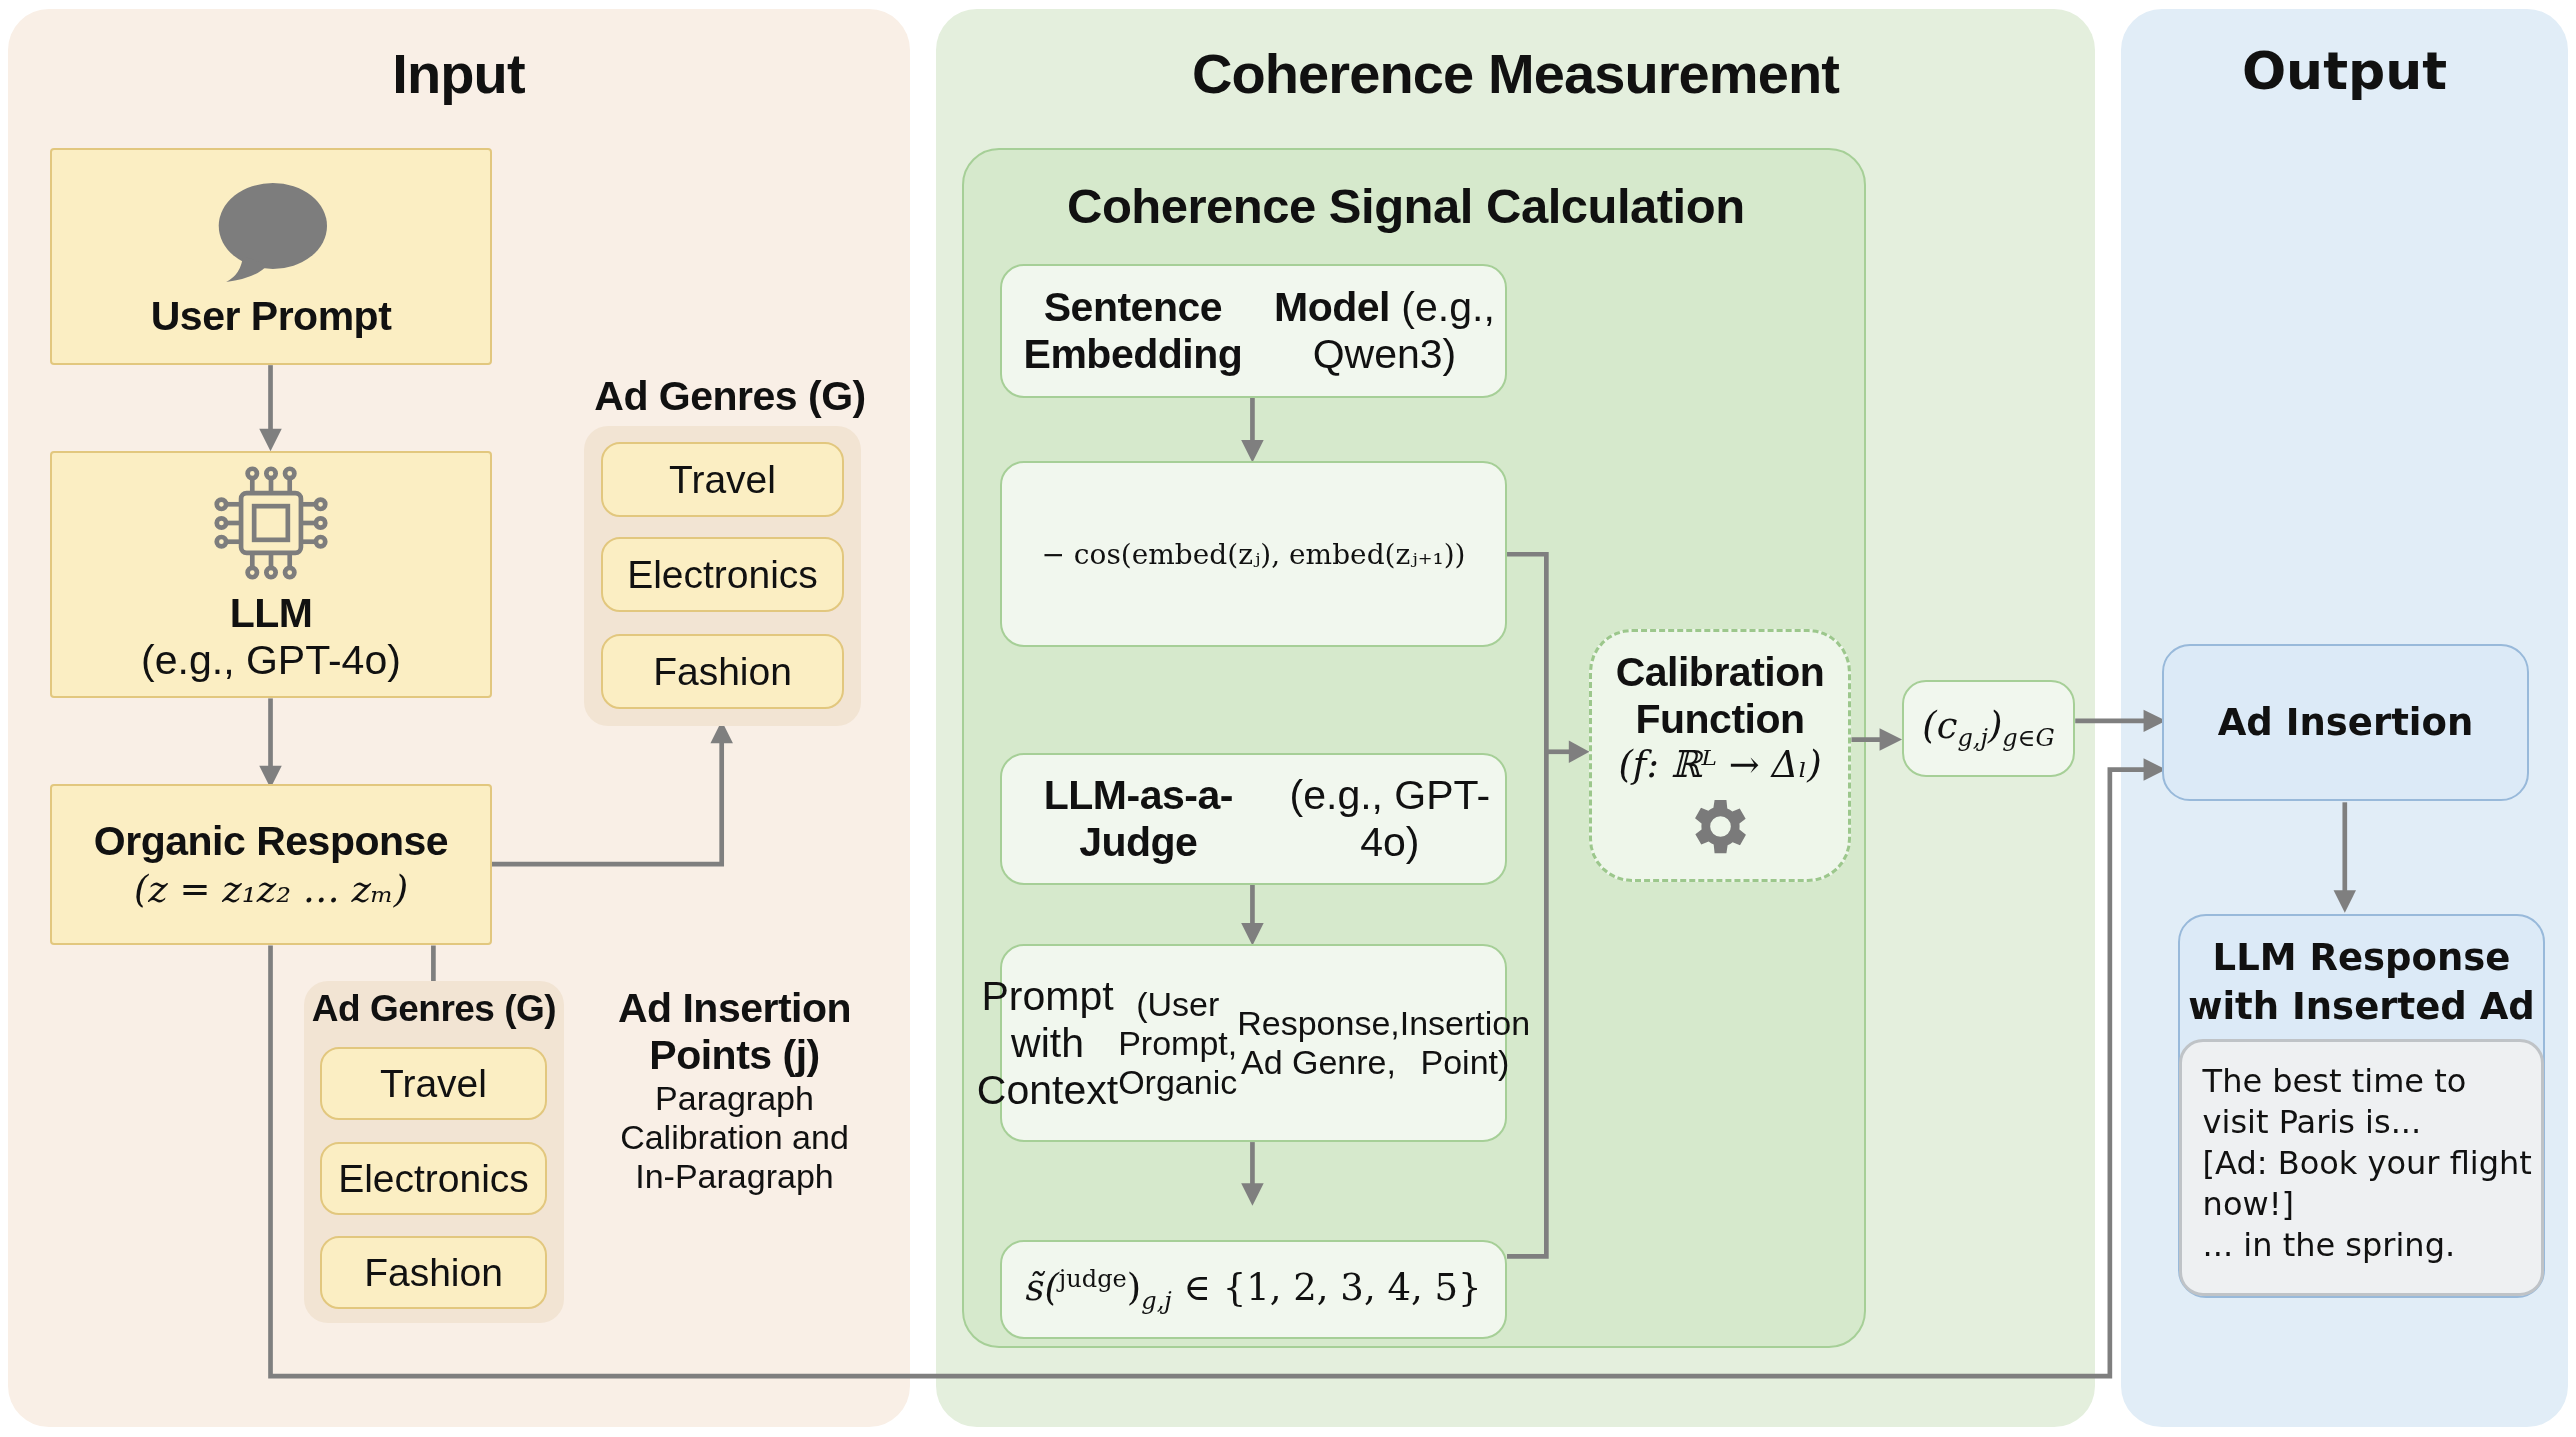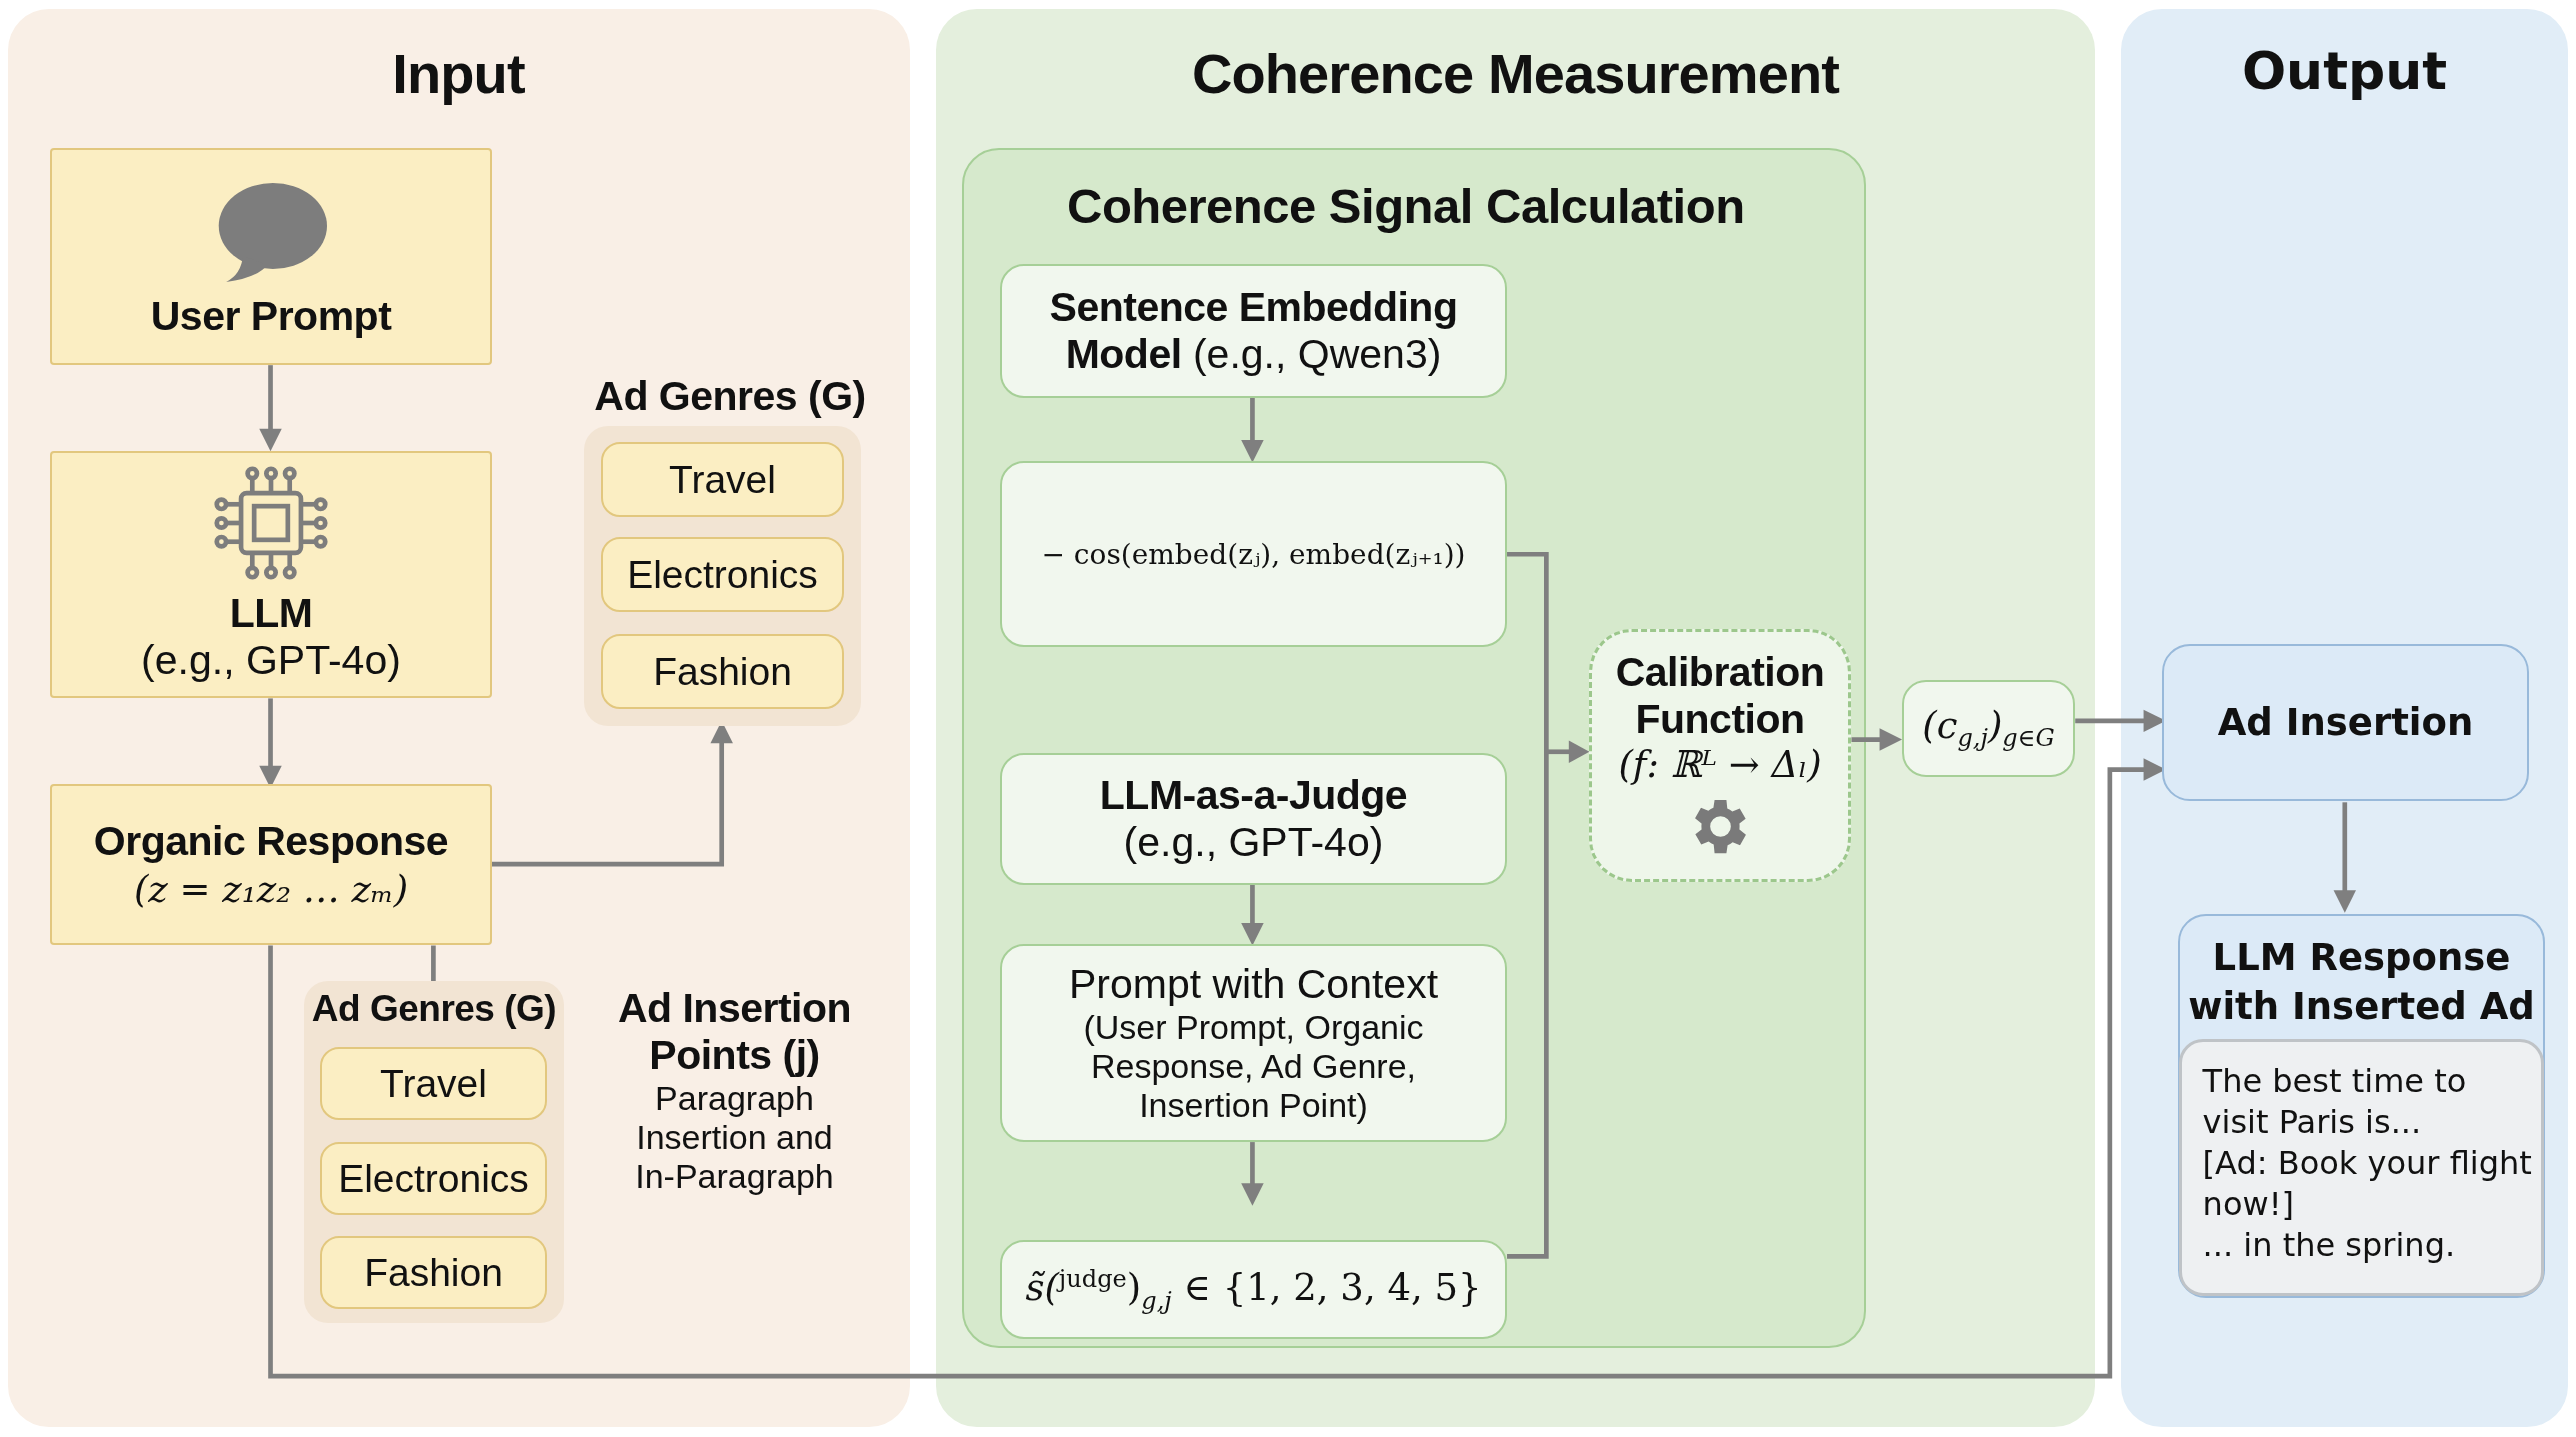--- a/index.html
+++ b/index.html
@@ -10,21 +10,21 @@
   .panel-input { left: 7.5px; top: 9.4px; width: 902px; height: 1418px; background: #f9efe6; }
   .panel-coh { left: 936px; top: 9.4px; width: 1159px; height: 1418px; background: #e4efdd; }
   .panel-out { left: 2121px; top: 9.4px; width: 447px; height: 1418px; background: #e1edf7; }
   .panel-title { position: absolute; left: 0; right: 0; top: 32px; text-align: center; font-weight: 700;
                  font-size: 56px; letter-spacing: -0.9px; }
   .panel-out .panel-title { font-family: "DejaVu Sans", sans-serif; font-size: 52px; letter-spacing: 0; }
 
   .ybox { background: #fbeec3; border: 2.8px solid #e2c77e; border-radius: 4px; display: flex;
           flex-direction: column; align-items: center; justify-content: center; text-align: center; }
   .gbox { background: #f1f7ee; border: 2.8px solid #a6cf97; border-radius: 24px; display: flex;
-          flex-direction: column; align-items: center; justify-content: center; text-align: center; }
+          flex-direction: row; align-items: center; justify-content: center; text-align: center; }
   .bbox { background: #dceaf7; border: 2.8px solid #98b9da; border-radius: 28px; display: flex;
           flex-direction: column; align-items: center; justify-content: center; text-align: center; }
 
   .bold { font-weight: 700; letter-spacing: -0.5px; }
   .t44 { font-size: 41px; }
   .t40 { font-size: 37px; }
   .t36 { font-size: 34px; }
   .math { font-family: "DejaVu Serif", "Liberation Serif", serif; }
   .mathi { font-family: "DejaVu Serif", "Liberation Serif", serif; font-style: italic; }
 
@@ -164,21 +164,21 @@
 <div class="abs genre-group" style="left:304px; top:981px; width:260px; height:342px;"></div>
 <div class="abs bold t40" style="left:304px; top:988px; width:260px; text-align:center;">Ad Genres (G)</div>
 <div class="abs genre" style="left:320px; top:1047px; width:227px; height:73px;">Travel</div>
 <div class="abs genre" style="left:320px; top:1142px; width:227px; height:73px;">Electronics</div>
 <div class="abs genre" style="left:320px; top:1236px; width:227px; height:73px;">Fashion</div>
 
 <div class="abs" style="left:599px; top:985px; width:271px; text-align:center;">
   <div class="bold t44">Ad Insertion</div>
   <div class="bold t44">Points (j)</div>
   <div class="t36">Paragraph</div>
-  <div class="t36">Insertion and</div>
+  <div class="t36">Calibration and</div>
   <div class="t36">In-Paragraph</div>
 </div>
 
 <div class="abs gbox" style="left:1000px; top:264px; width:507px; height:134px;">
   <div class="bold t44">Sentence Embedding</div>
   <div class="t44"><span class="bold">Model</span><span> (e.g., Qwen3)</span></div>
 </div>
 
 <div class="abs gbox math" style="left:1000px; top:461px; width:507px; height:186px; font-size:28px; line-height:47px;">
   <div style="white-space:nowrap;">− cos(embed(zⱼ), embed(zⱼ₊₁))</div>

